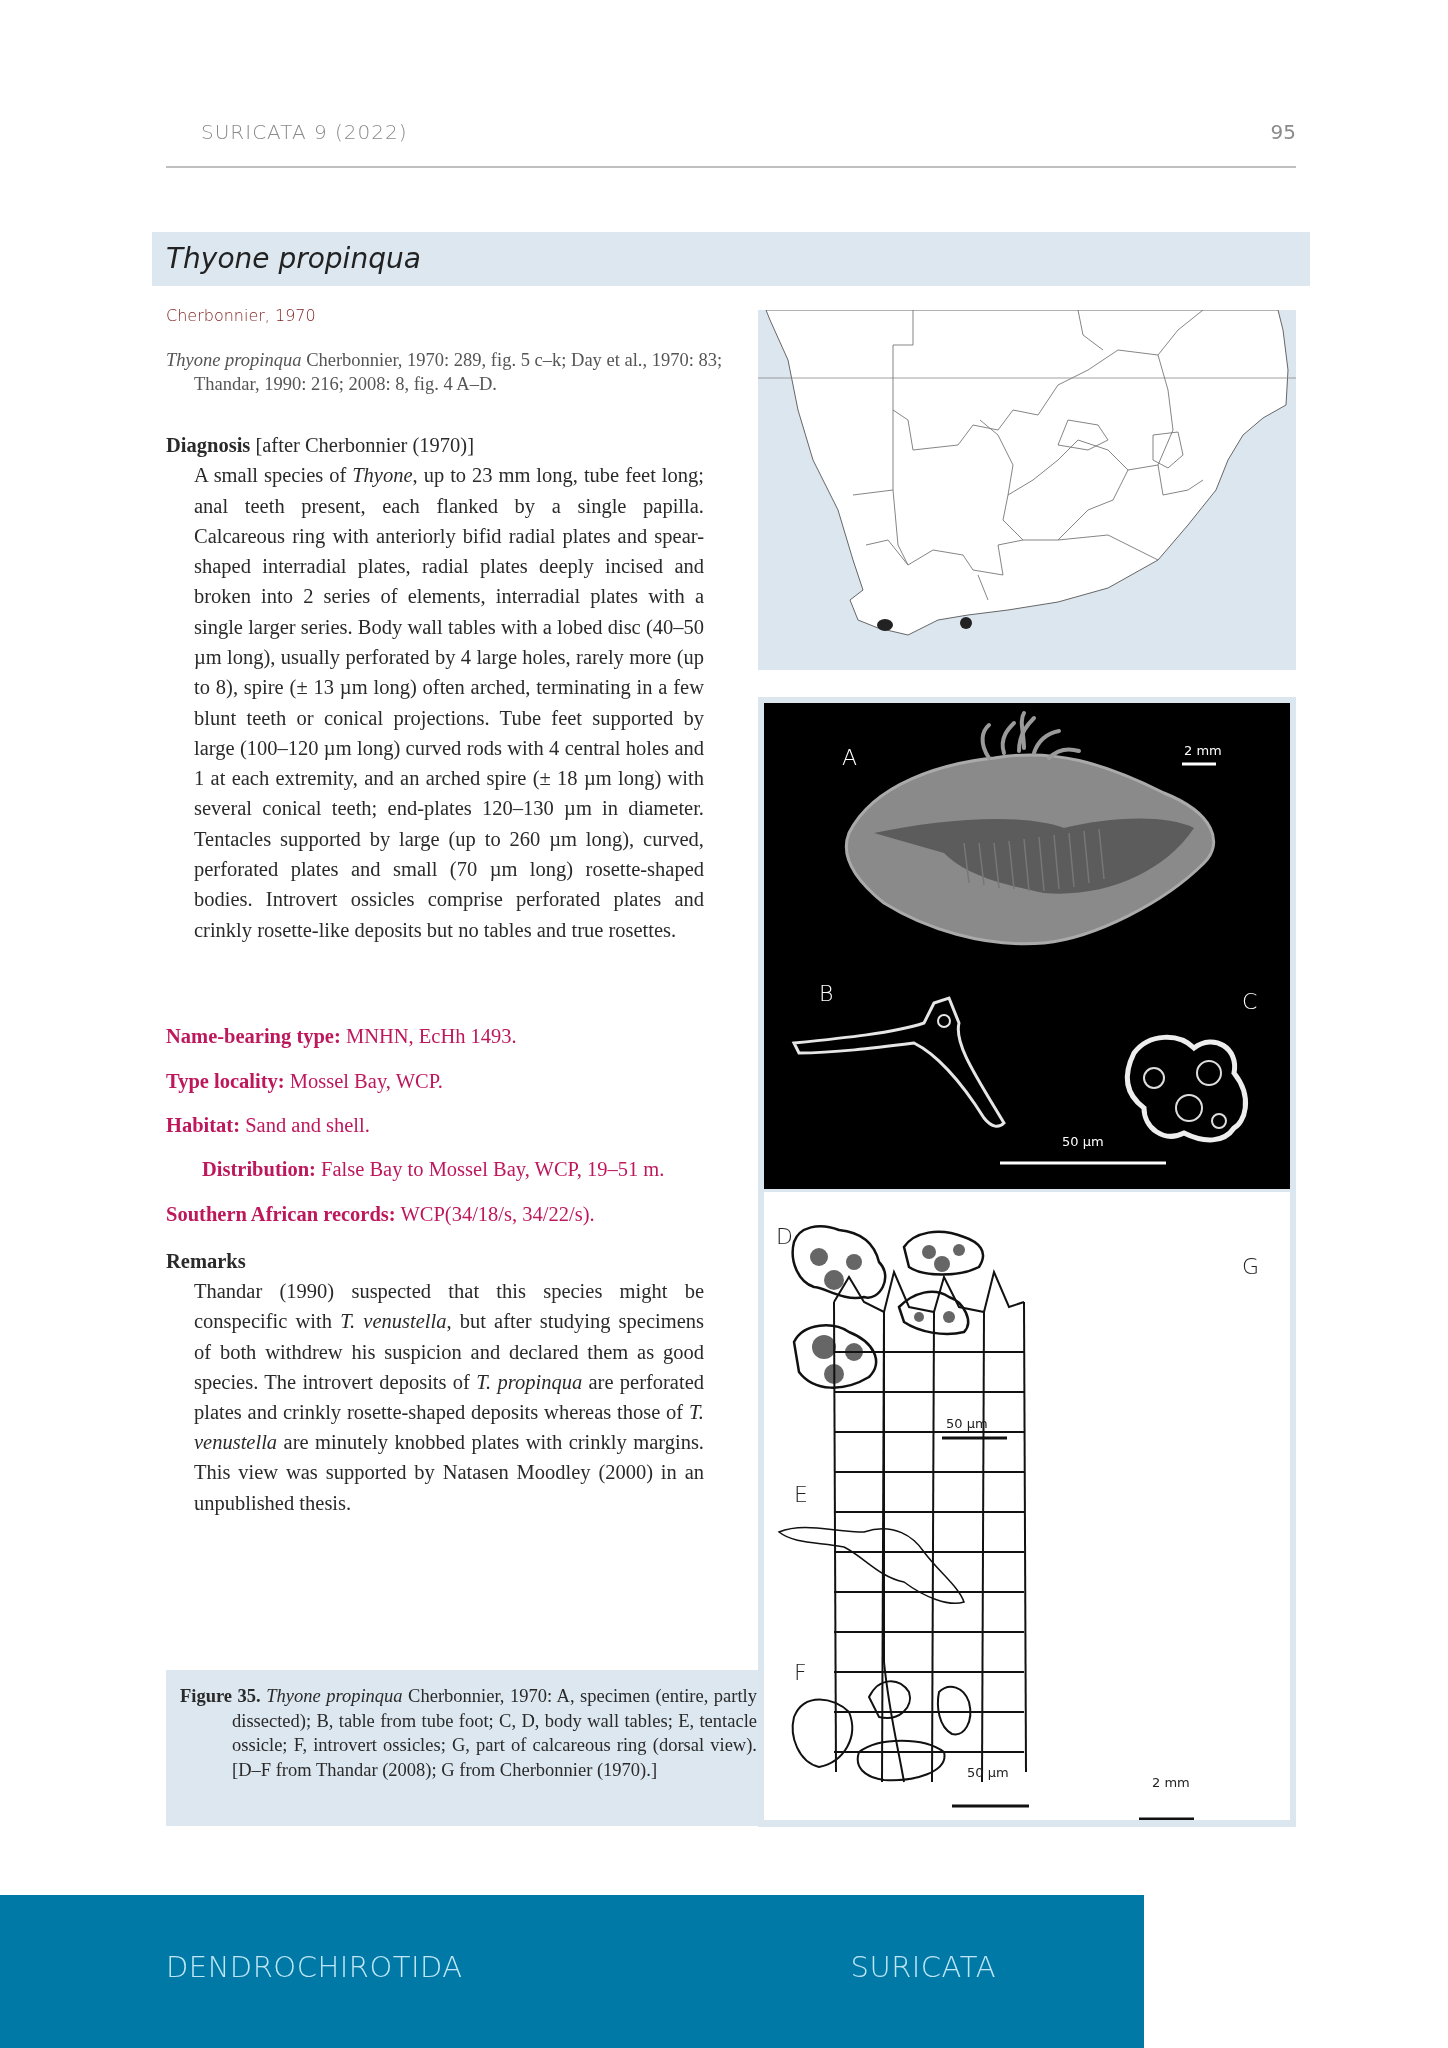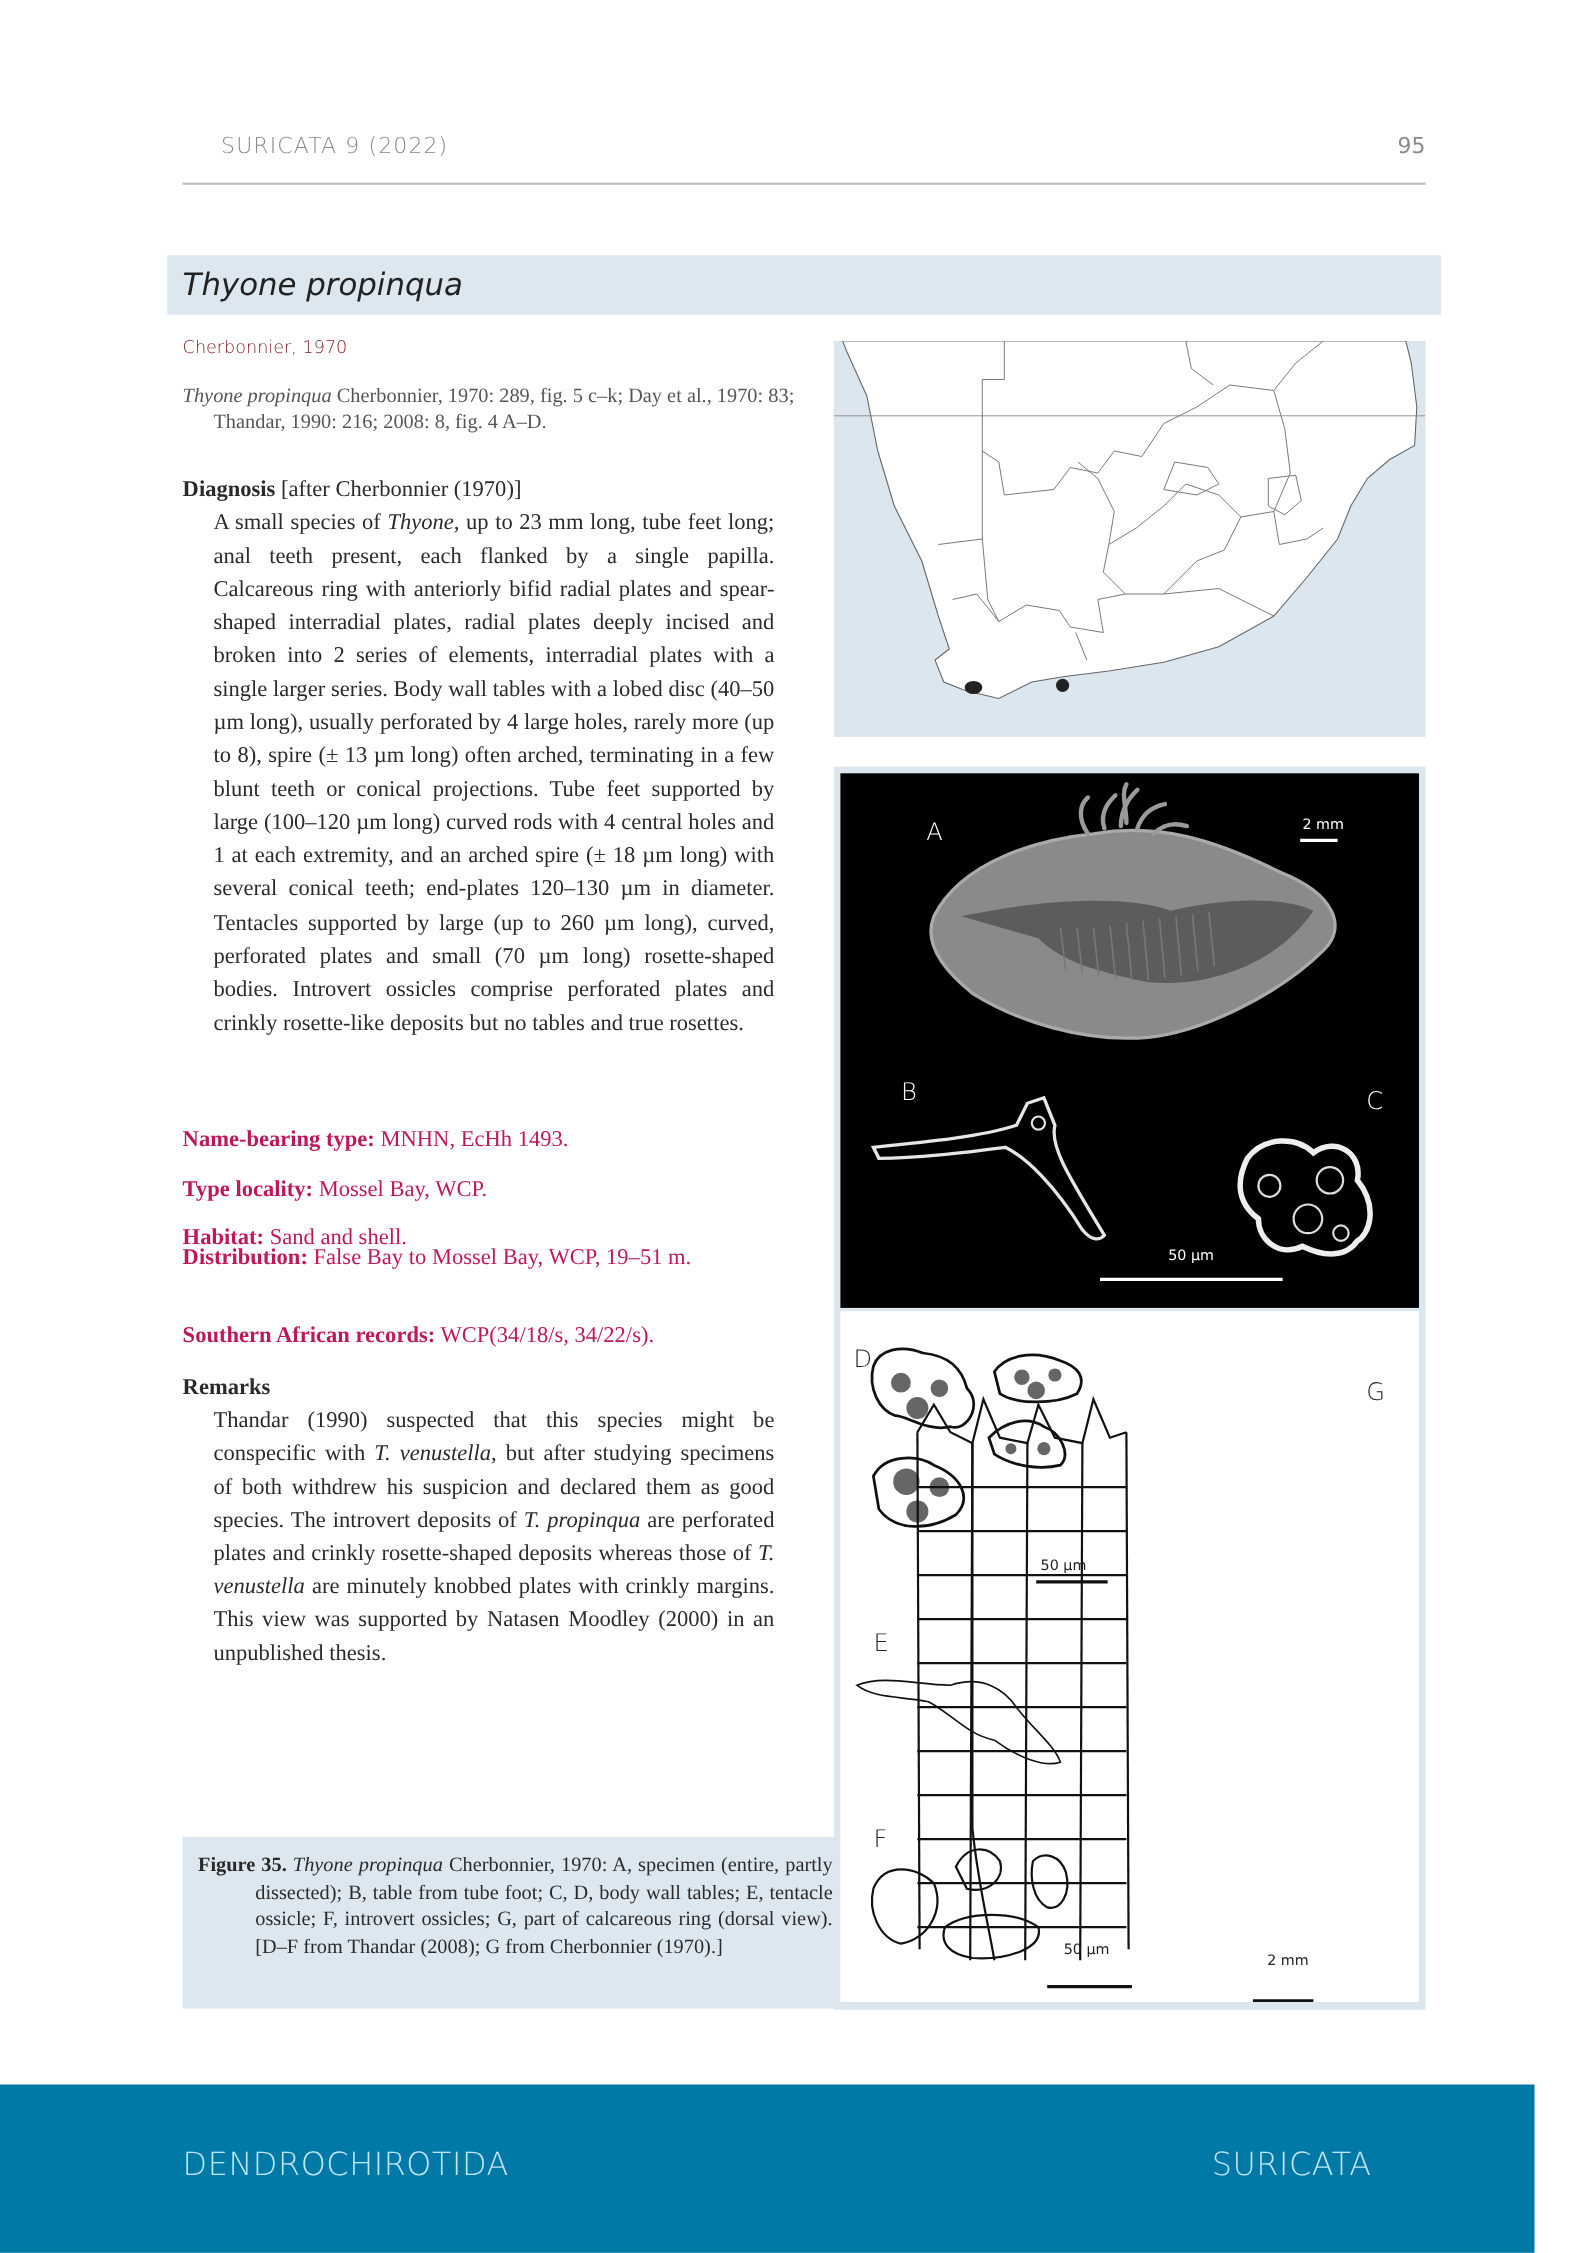--- a/index.html
+++ b/index.html
@@ -18,21 +18,21 @@
   .i { font-style:italic; }
   .fieldrow { position:absolute; left:166px; font-size:20.5px; color:#be185d; }
   .caption-box { position:absolute; left:166px; top:1670px; width:594px; height:156px; background:#dde7f0; }
   .caption { position:absolute; left:14px; top:14px; width:525px; font-size:18.5px; line-height:24.5px; padding-left:52px; text-indent:-52px; text-align:justify; color:#2a2a2a; }
   .map-panel { position:absolute; left:758px; top:310px; width:538px; height:360px; background:#dce6ef; overflow:hidden; }
   .fig-frame { position:absolute; left:758px; top:697px; width:538px; height:1130px; background:#dce6ef; }
   .photo-panel { position:absolute; left:764px; top:703px; width:526px; height:486px; background:#000; }
   .drawing-panel { position:absolute; left:764px; top:1192px; width:526px; height:628px; background:#fff; }
   .panel-label { position:absolute; font-family:"DejaVu Sans", sans-serif; font-size:22px; font-weight:300; }
   .scale-text { position:absolute; font-family:"DejaVu Sans", sans-serif; font-size:13px; }
-  .footer { position:absolute; left:0; top:1895px; width:1395px; height:153px; background:#0079a6; }
+  .footer { position:absolute; left:0; top:1895px; width:1144px; height:153px; background:#0079a6; }
   .footer .left { position:absolute; left:166px; top:55px; font-family:"DejaVu Sans", sans-serif; font-size:29px; color:#bfe6f5; font-weight:300; letter-spacing:0.5px; }
   .footer .right { position:absolute; right:148px; top:55px; font-family:"DejaVu Sans", sans-serif; font-size:29px; color:#bfe6f5; font-weight:300; letter-spacing:0.5px; }
 </style>
 </head>
 <body>
 
 <div class="header">
   <span class="journal">SURICATA 9 (2022)</span>
   <span class="pageno">95</span>
 </div>
@@ -46,21 +46,21 @@
 <div class="synonymy"><span class="i">Thyone propinqua</span><span> Cherbonnier, 1970: 289, fig. 5 c–k; Day et al., 1970: 83; Thandar, 1990: 216; 2008: 8, fig. 4 A–D.</span></div>
 
 <div class="leftcol" style="top:430px;">
   <div><span class="b">Diagnosis</span><span> [after Cherbonnier (1970)]</span></div>
   <div class="indent" style="line-height:30.3px;"><span>A small species of </span><span class="i">Thyone</span><span>, up to 23 mm long, tube feet long; anal teeth present, each flanked by a single papilla. Calcareous ring with anteriorly bifid radial plates and spear-shaped interradial plates, radial plates deeply incised and broken into 2 series of elements, interradial plates with a single larger series. Body wall tables with a lobed disc (40–50 µm long), usually perforated by 4 large holes, rarely more (up to 8), spire (± 13 µm long) often arched, terminating in a few blunt teeth or conical projections. Tube feet supported by large (100–120 µm long) curved rods with 4 central holes and 1 at each extremity, and an arched spire (± 18 µm long) with several conical teeth; end-plates 120–130 µm in diameter. Tentacles supported by large (up to 260 µm long), curved, perforated plates and small (70 µm long) rosette-shaped bodies. Introvert ossicles comprise perforated plates and crinkly rosette-like deposits but no tables and true rosettes.</span></div>
 </div>
 
 <div class="fieldrow" style="top:1025px;"><span class="b">Name-bearing type:</span><span> MNHN, EcHh 1493.</span></div>
 <div class="fieldrow" style="top:1070px;"><span class="b">Type locality:</span><span> Mossel Bay, WCP.</span></div>
 <div class="fieldrow" style="top:1114px;"><span class="b">Habitat:</span><span> Sand and shell.</span></div>
-<div class="fieldrow" style="top:1132px;"><span class="b">Distribution:</span><span> False Bay to Mossel Bay, WCP, 19–51 m.</span></div>
+<div class="fieldrow" style="top:1158px;margin-left:36px;"><span class="b">Distribution:</span><span> False Bay to Mossel Bay, WCP, 19–51 m.</span></div>
 <div class="fieldrow" style="top:1203px;"><span class="b">Southern African records:</span><span> WCP(34/18/s, 34/22/s).</span></div>
 
 <div class="leftcol" style="top:1246px;">
   <div class="b">Remarks</div>
   <div class="indent"><span>Thandar (1990) suspected that this species might be conspecific with </span><span class="i">T. venustella</span><span>, but after studying specimens of both withdrew his suspicion and declared them as good species. The introvert deposits of </span><span class="i">T. propinqua</span><span> are perforated plates and crinkly rosette-shaped deposits whereas those of </span><span class="i">T. venustella</span><span> are minutely knobbed plates with crinkly margins. This view was supported by Natasen Moodley (2000) in an unpublished thesis.</span></div>
 </div>
 
 <div class="caption-box">
   <div class="caption"><span class="b">Figure 35.</span> <span class="i">Thyone propinqua</span><span> Cherbonnier, 1970: A, specimen (entire, partly dissected); B, table from tube foot; C, D, body wall tables; E, tentacle ossicle; F, introvert ossicles; G, part of calcareous ring (dorsal view). [D–F from Thandar (2008); G from Cherbonnier (1970).]</span></div>
 </div>

